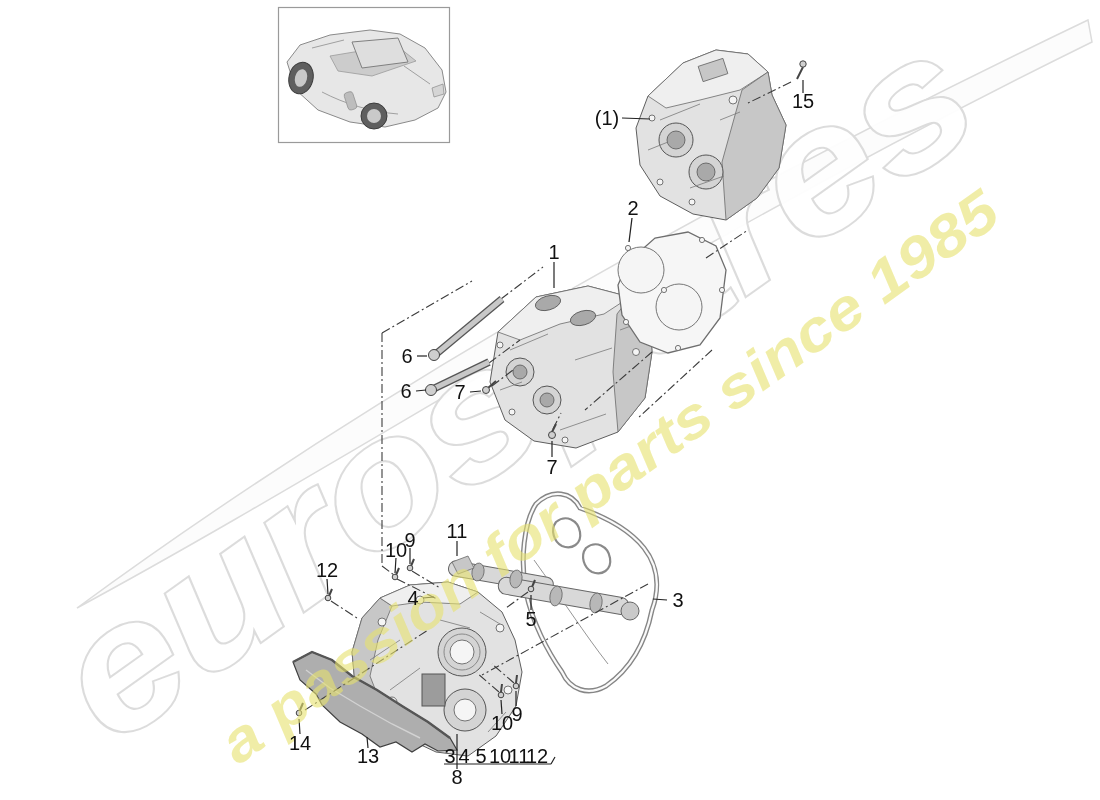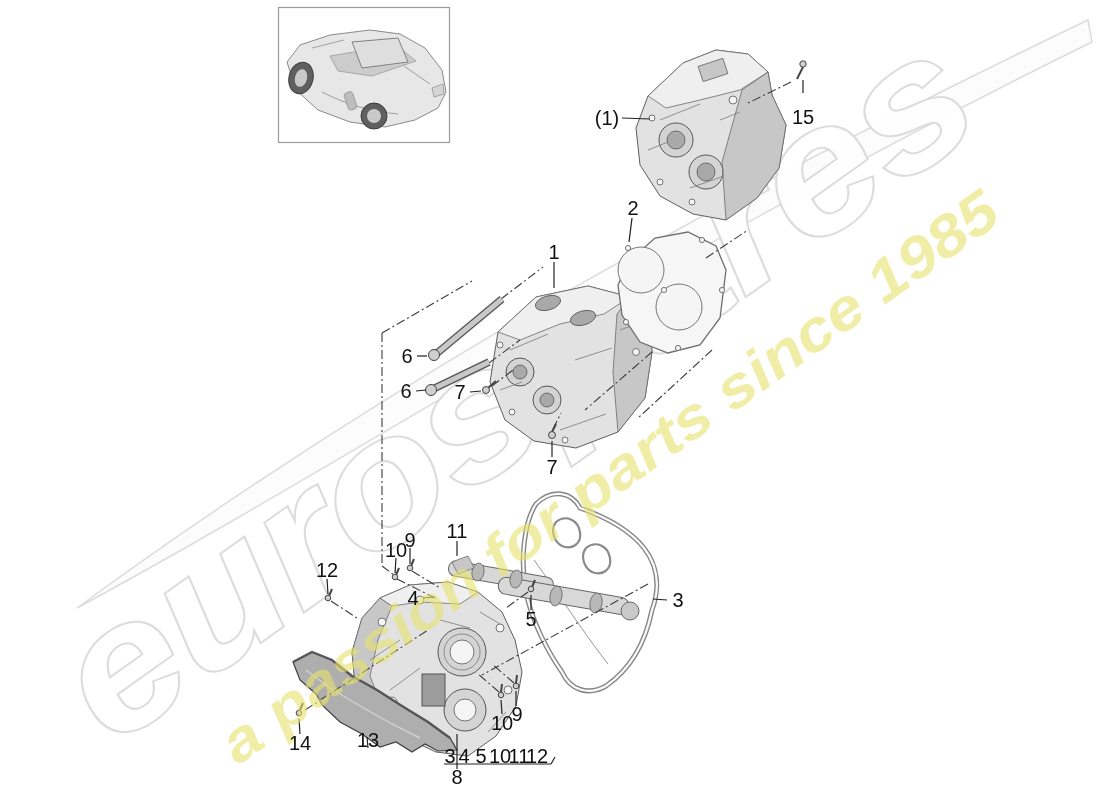--- a/index.html
+++ b/index.html
@@ -238,38 +238,38 @@
       <ellipse cx="301" cy="78" rx="6" ry="9" transform="rotate(14 301 78)" fill="#c9c9c9"></ellipse>
       <circle cx="374" cy="116" r="13" fill="#5f5f5f" stroke="#3c3c3c" stroke-width="1"></circle>
       <circle cx="374" cy="116" r="7" fill="#c9c9c9"></circle>
       <path d="M432,88 L443,84 L444,94 L434,97 Z" fill="#d5d5d5" stroke="#8a8a8a" stroke-width=".7"></path>
     </g>
   </g>
 </svg>
 
 <div id="labels-layer">
       <div class="plabel" style="left: 607px; top: 118px;">(1)</div>
-      <div class="plabel" style="left: 803px; top: 101px; margin-top: 16px;">15</div>
+      <div class="plabel" style="left: 803px; top: 101px;">15</div>
       <div class="plabel" style="left: 633px; top: 208px;">2</div>
       <div class="plabel" style="left: 554px; top: 252px;">1</div>
       <div class="plabel" style="left: 407px; top: 356px;">6</div>
       <div class="plabel" style="left: 406px; top: 391px;">6</div>
       <div class="plabel" style="left: 460px; top: 392px;">7</div>
       <div class="plabel" style="left: 552px; top: 467px;">7</div>
       <div class="plabel" style="left: 678px; top: 600px;">3</div>
       <div class="plabel" style="left: 531px; top: 619px;">5</div>
       <div class="plabel" style="left: 413px; top: 598px;">4</div>
       <div class="plabel" style="left: 457px; top: 531px;">11</div>
       <div class="plabel" style="left: 410px; top: 540px;">9</div>
       <div class="plabel" style="left: 396px; top: 550px;">10</div>
       <div class="plabel" style="left: 327px; top: 570px;">12</div>
       <div class="plabel" style="left: 517px; top: 714px;">9</div>
       <div class="plabel" style="left: 502px; top: 723px;">10</div>
       <div class="plabel" style="left: 300px; top: 743px; text-align: center;">14</div>
-      <div class="plabel" style="left: 368px; top: 740px; text-align: right;">13</div>
+      <div class="plabel" style="left: 368px; top: 756px; text-align: right;">13</div>
       <div class="plabel" style="left: 457px; top: 777px;">8</div>
       <div class="legend-num" style="left: 450px; top: 756px;">3</div>
       <div class="legend-num" style="left: 464px; top: 756px;">4</div>
       <div class="legend-num" style="left: 481px; top: 756px;">5</div>
       <div class="legend-num" style="left: 500px; top: 756px;">10</div>
       <div class="legend-num" style="left: 519px; top: 756px;">11</div>
       <div class="legend-num" style="left: 537px; top: 756px;">12</div>
     </div>
 
 </div>

